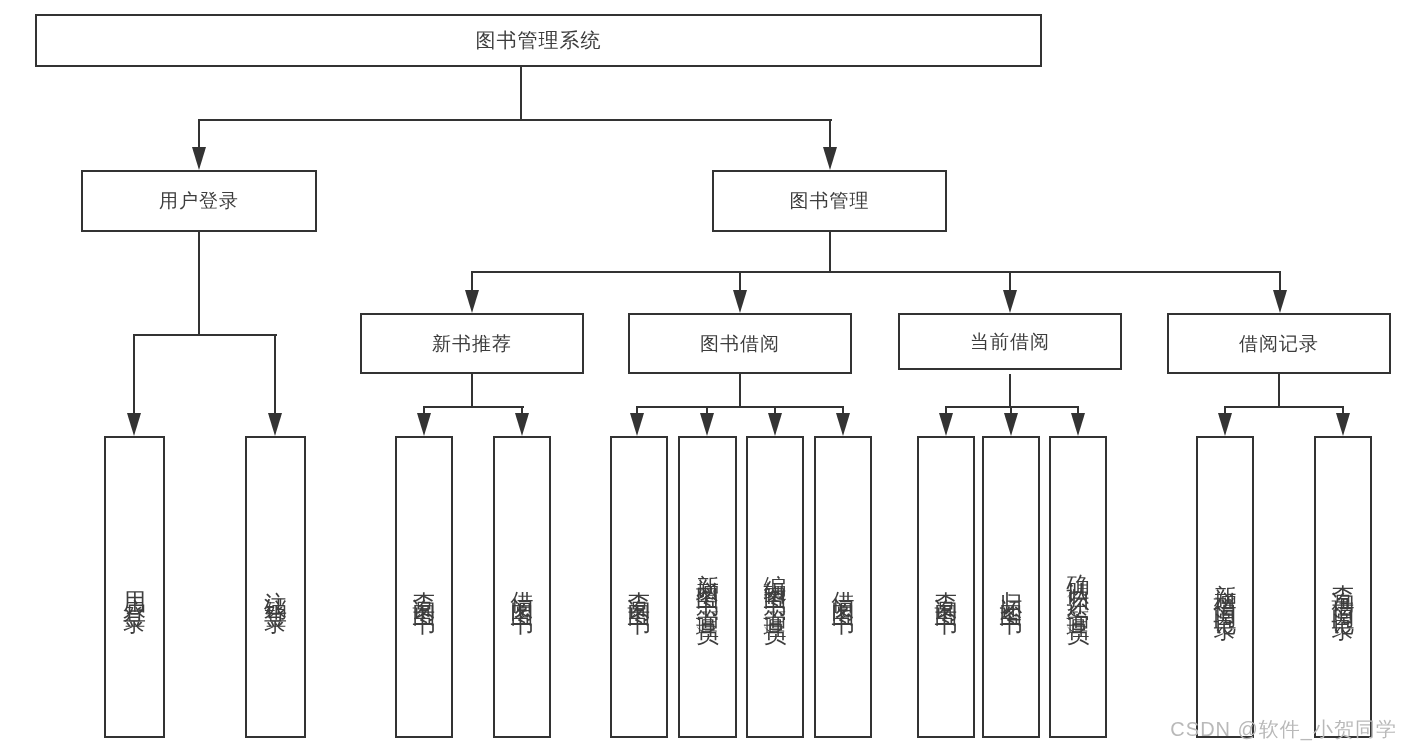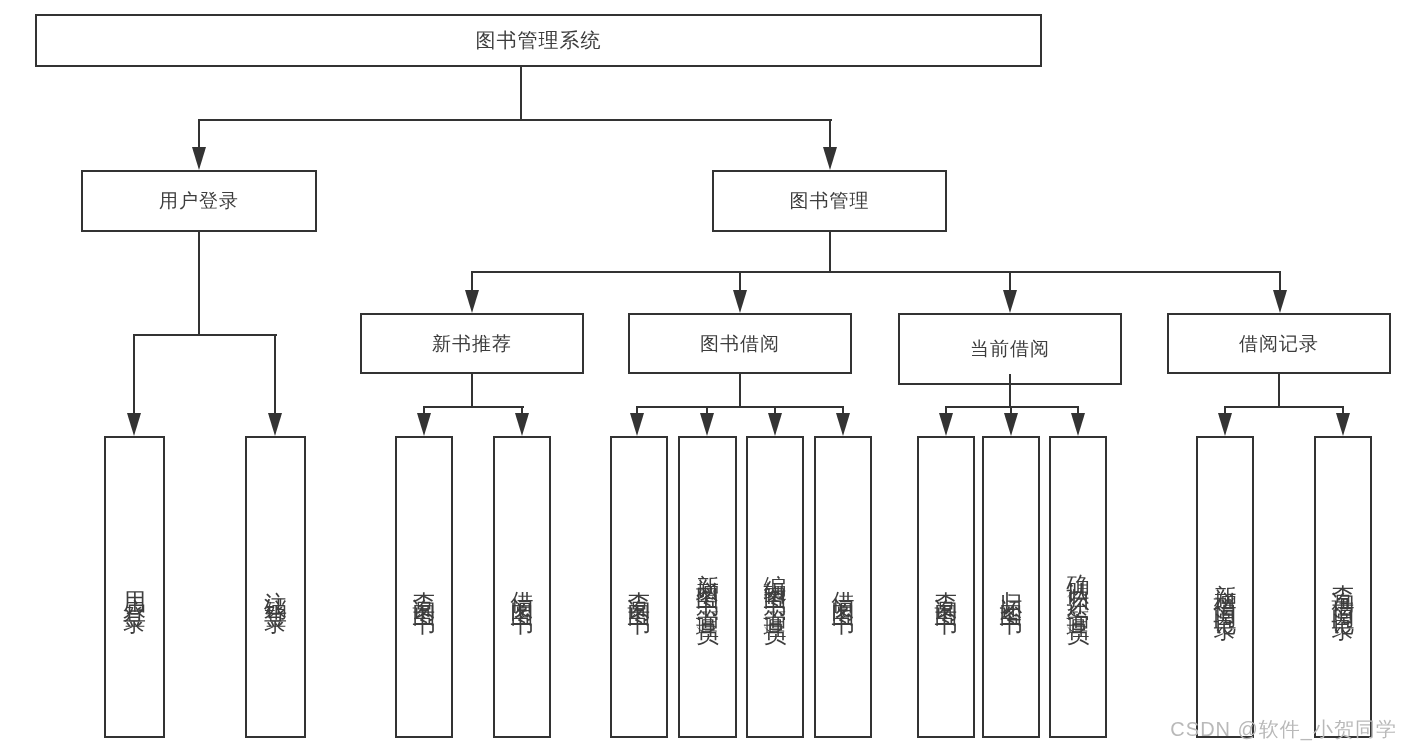--- a/index.html
+++ b/index.html
@@ -100,21 +100,21 @@
   <div class="arrow" style="left:1003px; top:290px;"></div>
   <div class="vline" style="left:1279px; top:273px; height:17px;"></div>
   <div class="arrow" style="left:1273px; top:290px;"></div>
 
   <div class="box" style="left:628px; top:313px; width:224px; height:61px;">
     <span>图书借阅</span>
   </div>
   <div class="box" style="left:360px; top:313px; width:224px; height:61px;">
     <span>新书推荐</span>
   </div>
-  <div class="box" style="left:898px; top:313px; width:224px; height:72px;text-align:right;">
+  <div class="box" style="left:898px; top:313px; width:224px; height:57px;text-align:right;">
     <span>当前借阅</span>
   </div>
   <div class="box" style="left:1167px; top:313px; width:224px; height:61px;font-family:Liberation Serif, serif;">
     <span>借阅记录</span>
   </div>
 
   <div class="vline" style="left:471px; top:374px; height:33px;"></div>
   <div class="hline" style="left:423px; top:406px; width:101px;"></div>
   <div class="vline" style="left:423px; top:408px; height:8px;"></div>
   <div class="arrow" style="left:417px; top:413px;"></div>

